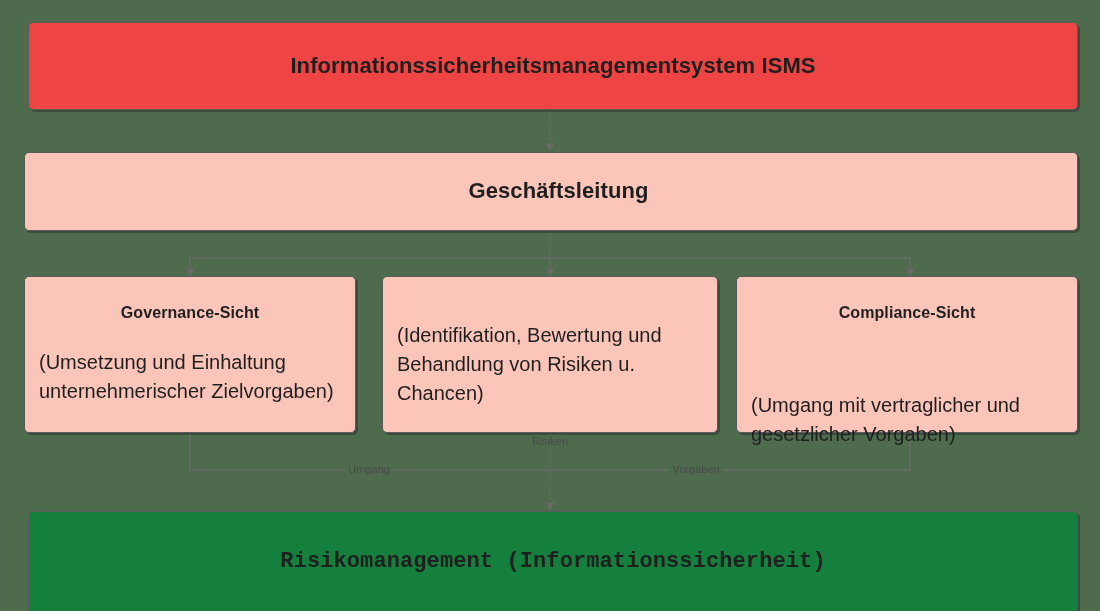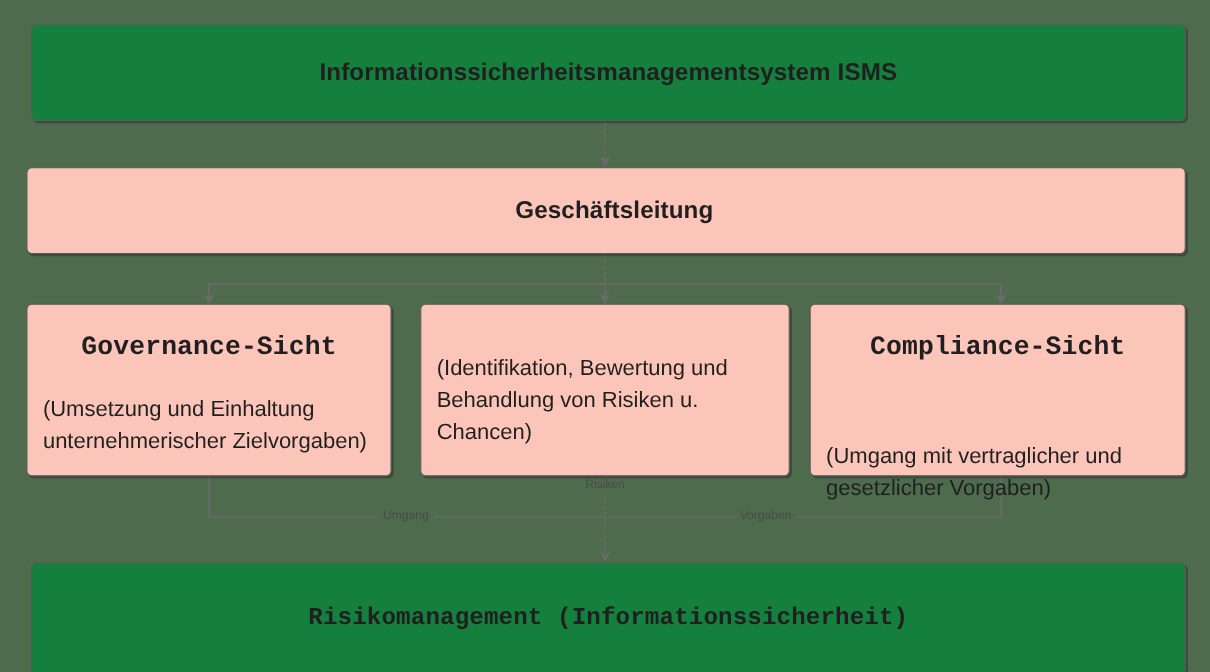--- a/index.html
+++ b/index.html
@@ -48,24 +48,23 @@
     text-align: center;
     line-height: 1.2;
   }
   .node.center-node .node-title {
     font-size: 22px;
   }
   .view-node {
     padding: 18px 14px 14px 14px;
   }
   .view-node .node-title {
-    font-size: 24px;
+    font-size: 16px;
     margin: 8px 0 0 0;
     width: 100%;
-    font-family: Liberation Mono, monospace;
   }
   .view-node .node-desc {
     font-size: 20px;
     line-height: 1.45;
     margin-top: 26px;
     text-align: left;
     width: 100%;
   }
   .edge-label {
     position: absolute;
@@ -98,21 +97,21 @@
     <line x1="550" y1="258" x2="550" y2="275" stroke="#6a6a6a" stroke-width="1.5" marker-end="url(#arrow)"></line>
     <line x1="910" y1="258" x2="910" y2="275" stroke="#6a6a6a" stroke-width="1.5" marker-end="url(#arrow)"></line>
 
     <path d="M 190,433 L 190,470 L 550,470" stroke="#6a6a6a" stroke-width="1.5" fill="none"></path>
 
     <path d="M 910,433 L 910,470 L 550,470" stroke="#6a6a6a" stroke-width="1.5" fill="none"></path>
 
     <line x1="550" y1="433" x2="550" y2="509" stroke="#6a6a6a" stroke-width="1.5" stroke-dasharray="3,2.4" marker-end="url(#arrow)"></line>
   </svg>
 
-  <div class="node center-node" id="node-isms" style="left:28px; top:22px; width:1050px; height:88px; background:#15803d;">
+  <div class="node center-node" id="node-isms" style="left:28px; top:22px; width:1050px; height:88px; background:#ef4444;">
     <div class="node-title">Informationssicherheitsmanagementsystem ISMS</div>
   </div>
 
   <div class="node center-node" id="node-geschaeftsleitung" style="left:24px; top:152px; width:1054px; height:79px; background:#fcc5b9;padding-left:15px;">
     <div class="node-title">Geschäftsleitung</div>
   </div>
 
   <div class="node view-node" id="node-governance" style="left:24px; top:276px; width:332px; height:157px; background:#fcc5b9;">
     <div class="node-title">Governance-Sicht</div>
     <div class="node-desc">(Umsetzung und Einhaltung unternehmerischer Zielvorgaben)</div>

